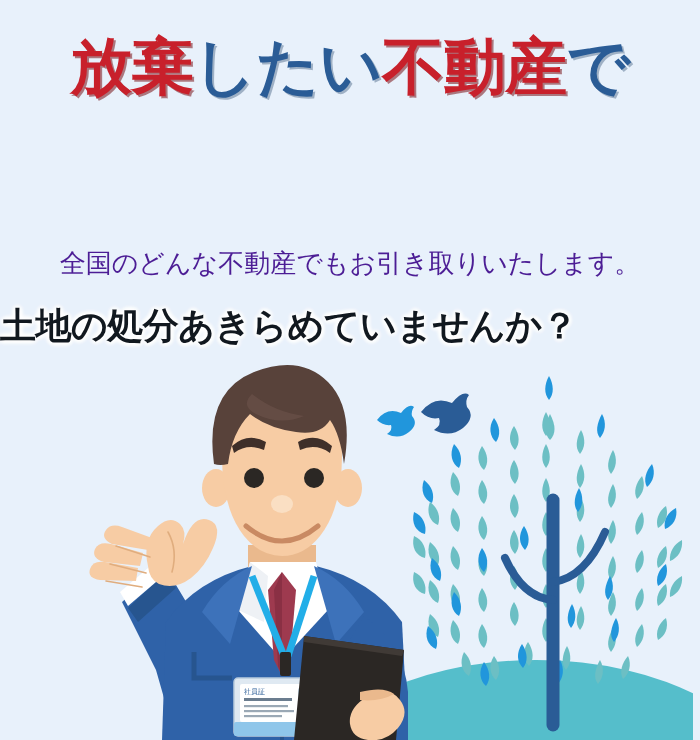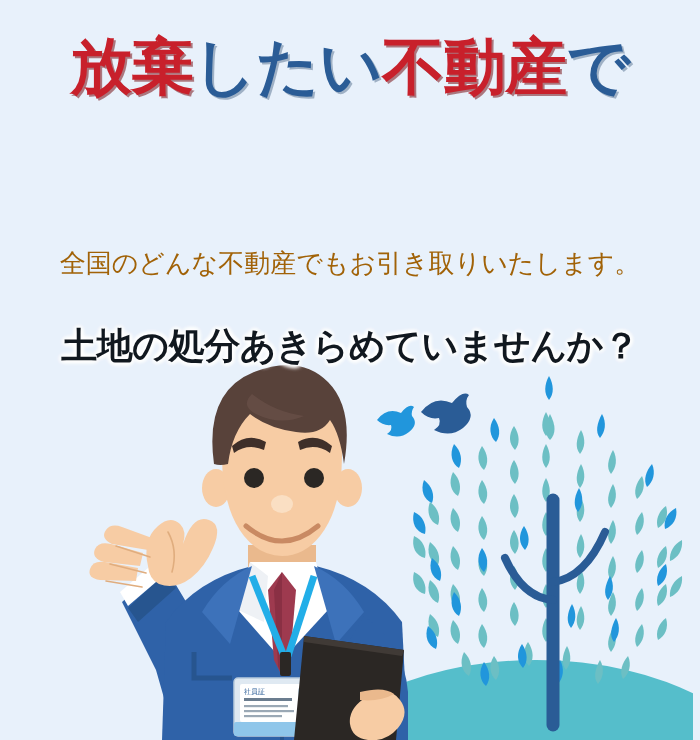--- a/index.html
+++ b/index.html
@@ -52,43 +52,42 @@
   
   .sub-gothic {
     position: absolute;
     top: 246px;
     left: 0;
     width: 700px;
     text-align: center;
     font-family: "DejaVu Sans", "Liberation Sans", sans-serif;
     font-size: 26px;
     font-weight: 400;
-    color: #a16207;
+    color: #4c1d95;
     letter-spacing: 0px;
     white-space: nowrap;
     z-index: 20;
   }
   .sub-mincho {
     position: absolute;
     top: 302px;
     left: 0;
     width: 700px;
-    text-align: center;
+    text-align: left;
     font-family: "DejaVu Serif", "Liberation Serif", serif;
     font-size: 36px;
     font-weight: 700;
     color: #11181f;
     letter-spacing: -0.5px;
     white-space: nowrap;
     z-index: 20;
     text-shadow:
       0 0 6px #ffffff, 0 0 6px #ffffff, 0 0 5px #ffffff,
       2px 0 4px #ffffff, -2px 0 4px #ffffff,
       0 2px 4px #ffffff, 0 -2px 4px #ffffff;
-    margin-top: 20px;
   }
 
   
   .illustration {
     position: absolute;
     left: 16px;
     top: 360px;
     width: 700px;
     height: 380px;
     z-index: 5;

